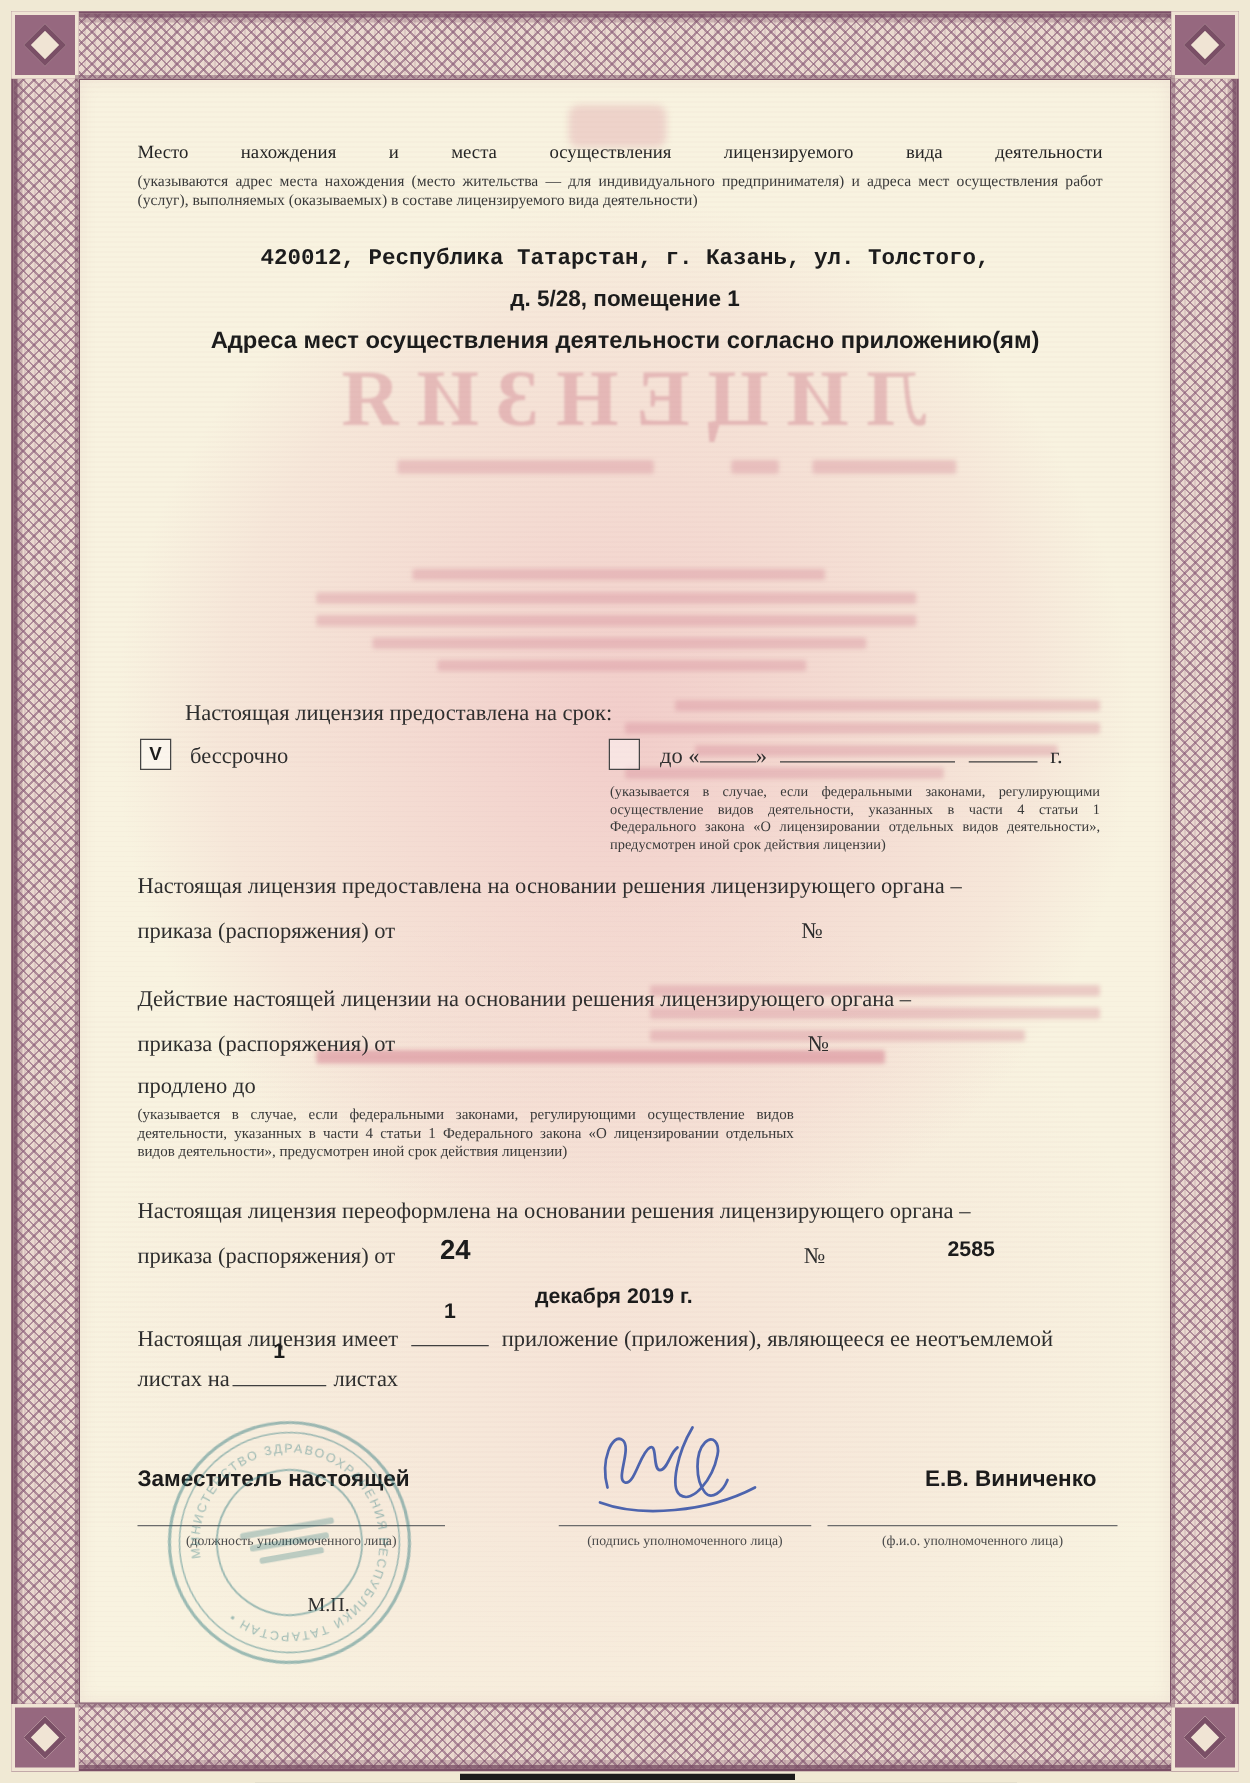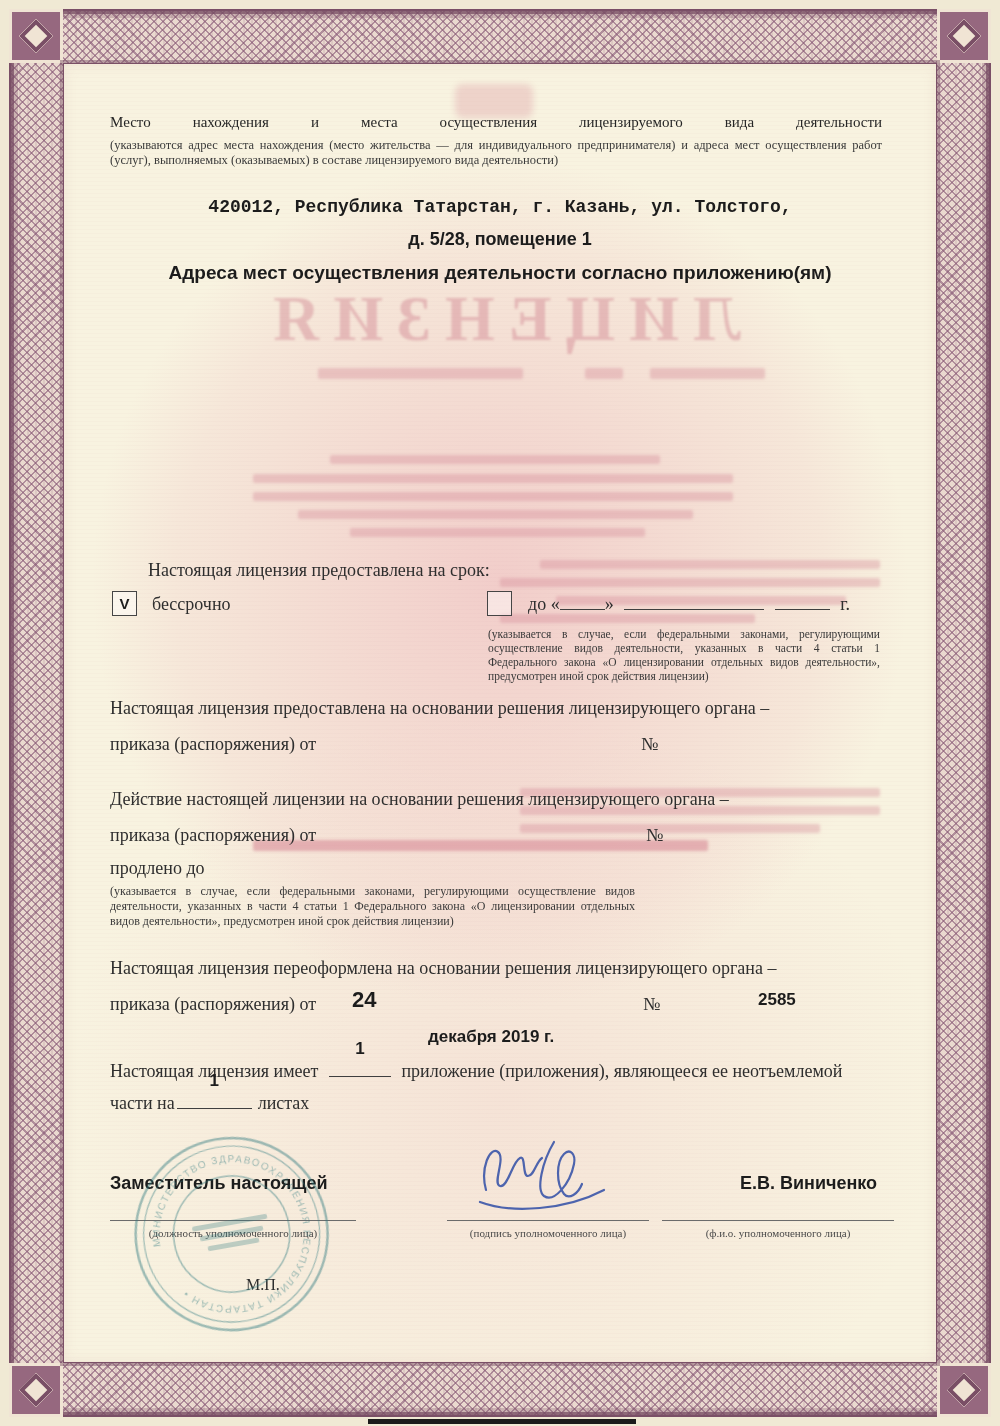--- a/index.html
+++ b/index.html
@@ -155,21 +155,21 @@
     <div class="t bs" style="left:428px; top:989px; font-size:17px;margin-top:37px;">декабря 2019 г.</div>
     <div class="t" style="left:643px; top:993px;">№</div>
     <div class="t bs" style="left:758px; top:989px; font-size:17px;">2585</div>
 
     <div class="t" style="left:110px; top:1060px;">
       <span>Настоящая лицензия имеет</span>
       <span class="bl" style="width:62px; margin:0 6px;"><span class="fill bs">1</span></span>
       <span>приложение (приложения), являющееся ее неотъемлемой</span>
     </div>
     <div class="t" style="left:110px; top:1092px;">
-      <span>части на</span><span class="bl" style="width:75px; margin:0 6px 0 2px;"><span class="fill bs">1</span></span><span>листах</span>
+      <span>листах на</span><span class="bl" style="width:75px; margin:0 6px 0 2px;"><span class="fill bs">1</span></span><span>листах</span>
     </div>
 
     <div class="t bs" style="left:110px; top:1172px; font-size:18px;">Заместитель настоящей</div>
     <div class="t bs" style="left:740px; top:1172px; font-size:18px;">Е.В. Виниченко</div>
 
     <div class="rule" style="left:110px; width:246px;"></div>
     <div class="rule" style="left:447px; width:202px;"></div>
     <div class="rule" style="left:662px; width:232px;"></div>
 
     <div class="cap" style="left:110px; width:246px;">(должность уполномоченного лица)</div>

